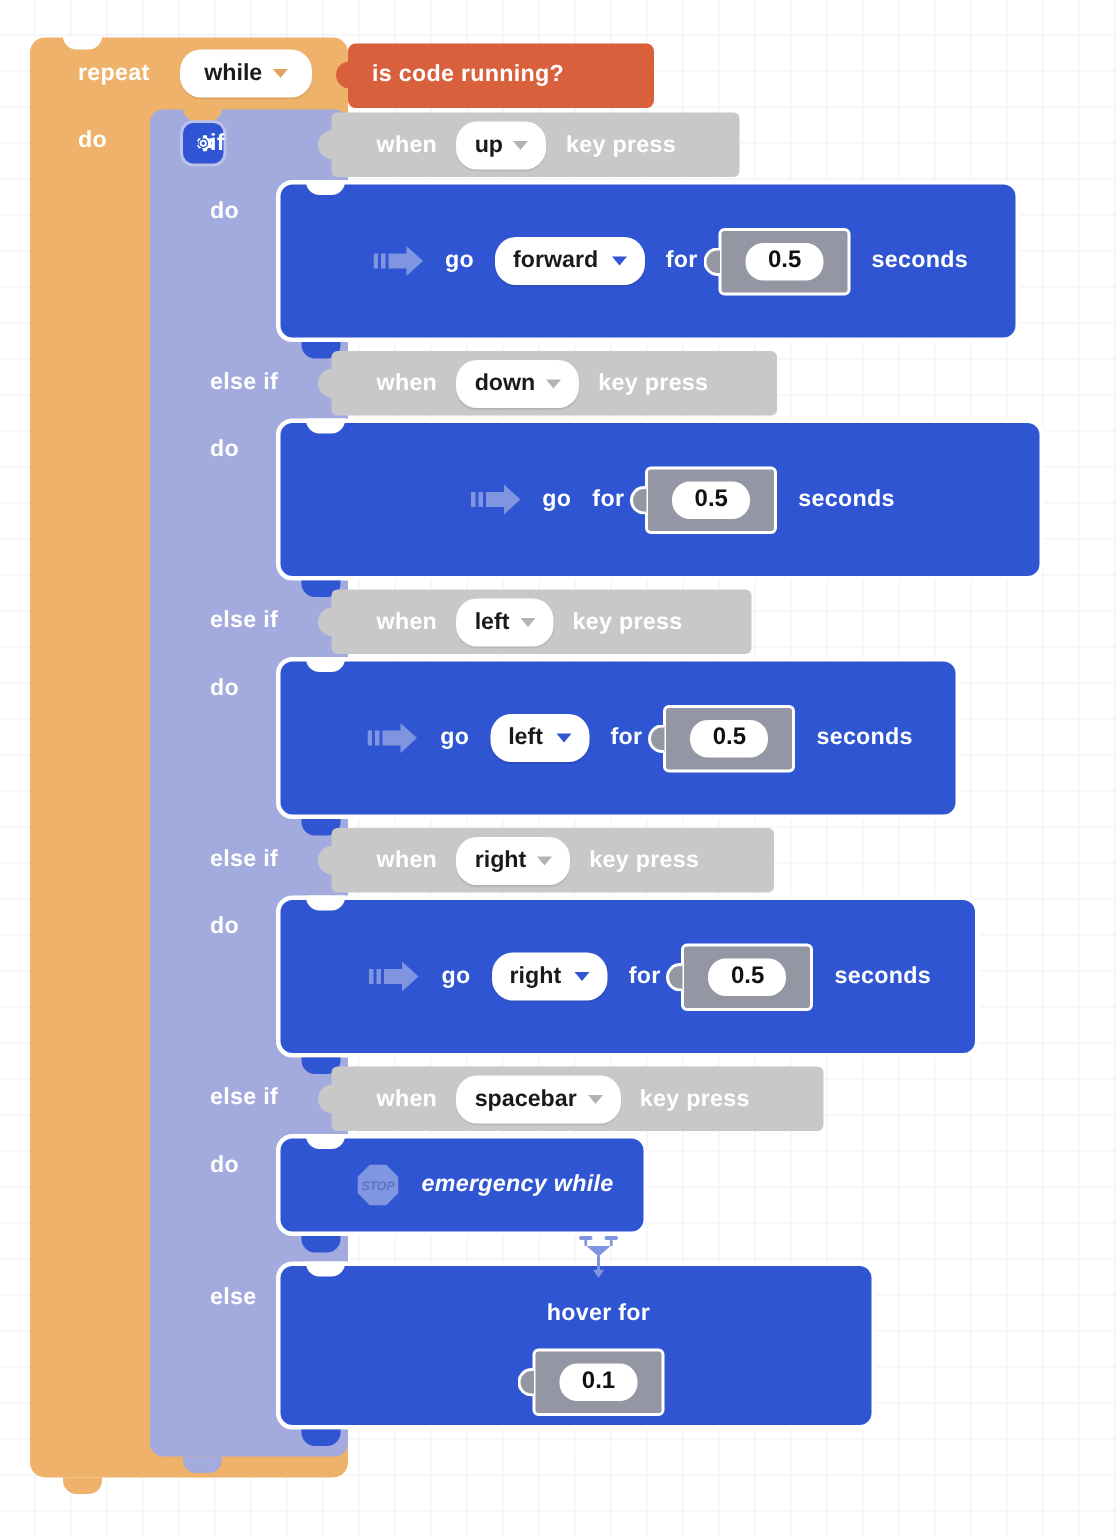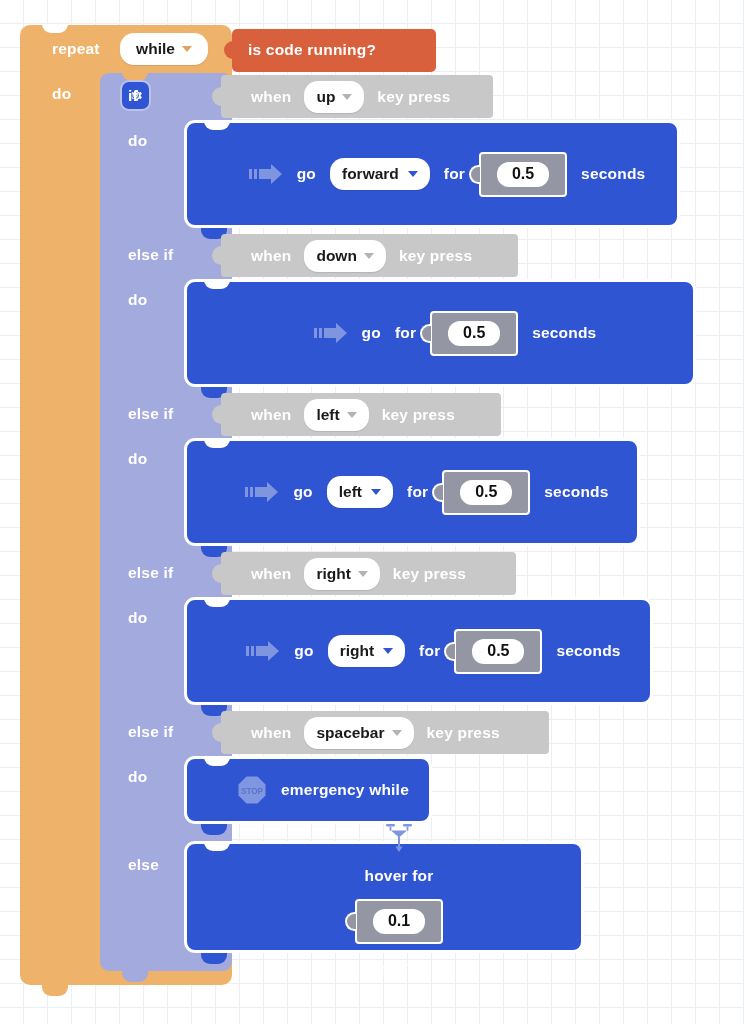--- a/index.html
+++ b/index.html
@@ -244,21 +244,21 @@
     box-sizing: border-box;
   }
 
   
   .icon { flex: 0 0 auto; display: block; }
   .arrow-icon { width: 34px; height: 22px; }
   .stop-icon  { width: 30px; height: 30px; }
   .drone-icon { width: 30px; height: 34px; }
 
   
-  .crow { position: absolute; }
+  .crow { position: absolute; margin-left: 12px; }
 </style>
 </head>
 <body>
 
 <div id="workspace">
 
   <div class="blk" id="repeat-block"></div>
   <div id="repeat-bottom-tab"></div>
 
   <div class="label blk" id="repeat-label">repeat</div>
@@ -410,21 +410,21 @@
 
   <div class="blk when-blk" style="left:221px; top:711px; width:328px;">
     <span class="label">when</span>
     <span class="field">
       <span class="ftext">spacebar</span>
       <span class="caret grey"></span>
     </span>
     <span class="label">key press</span>
   </div>
 
-  <div class="blk act-blk" style="left:184px; top:756px; width:248px; height:68px;">
+  <div class="blk act-blk" style="left:184px; top:756px; width:248px; height:68px;font-style:italic;">
     <svg class="icon stop-icon" viewBox="0 0 30 30">
       <polygon points="9.5,1.5 20.5,1.5 28.5,9.5 28.5,20.5 20.5,28.5 9.5,28.5 1.5,20.5 1.5,9.5" fill="#7f96e0"></polygon>
       <text x="15" y="18.6" text-anchor="middle" font-family="Liberation Sans, sans-serif" font-size="8.2" font-weight="700" fill="#5a74c9">STOP</text>
     </svg>
     <span class="label">emergency while</span>
   </div>
   <div class="act-tab" style="left:201px; top:824px;"></div>
 
   <div class="blk act-blk" style="left:184px; top:841px; width:400px; height:112px;flex-direction:column;">
     <svg class="icon drone-icon" viewBox="0 0 30 34">

